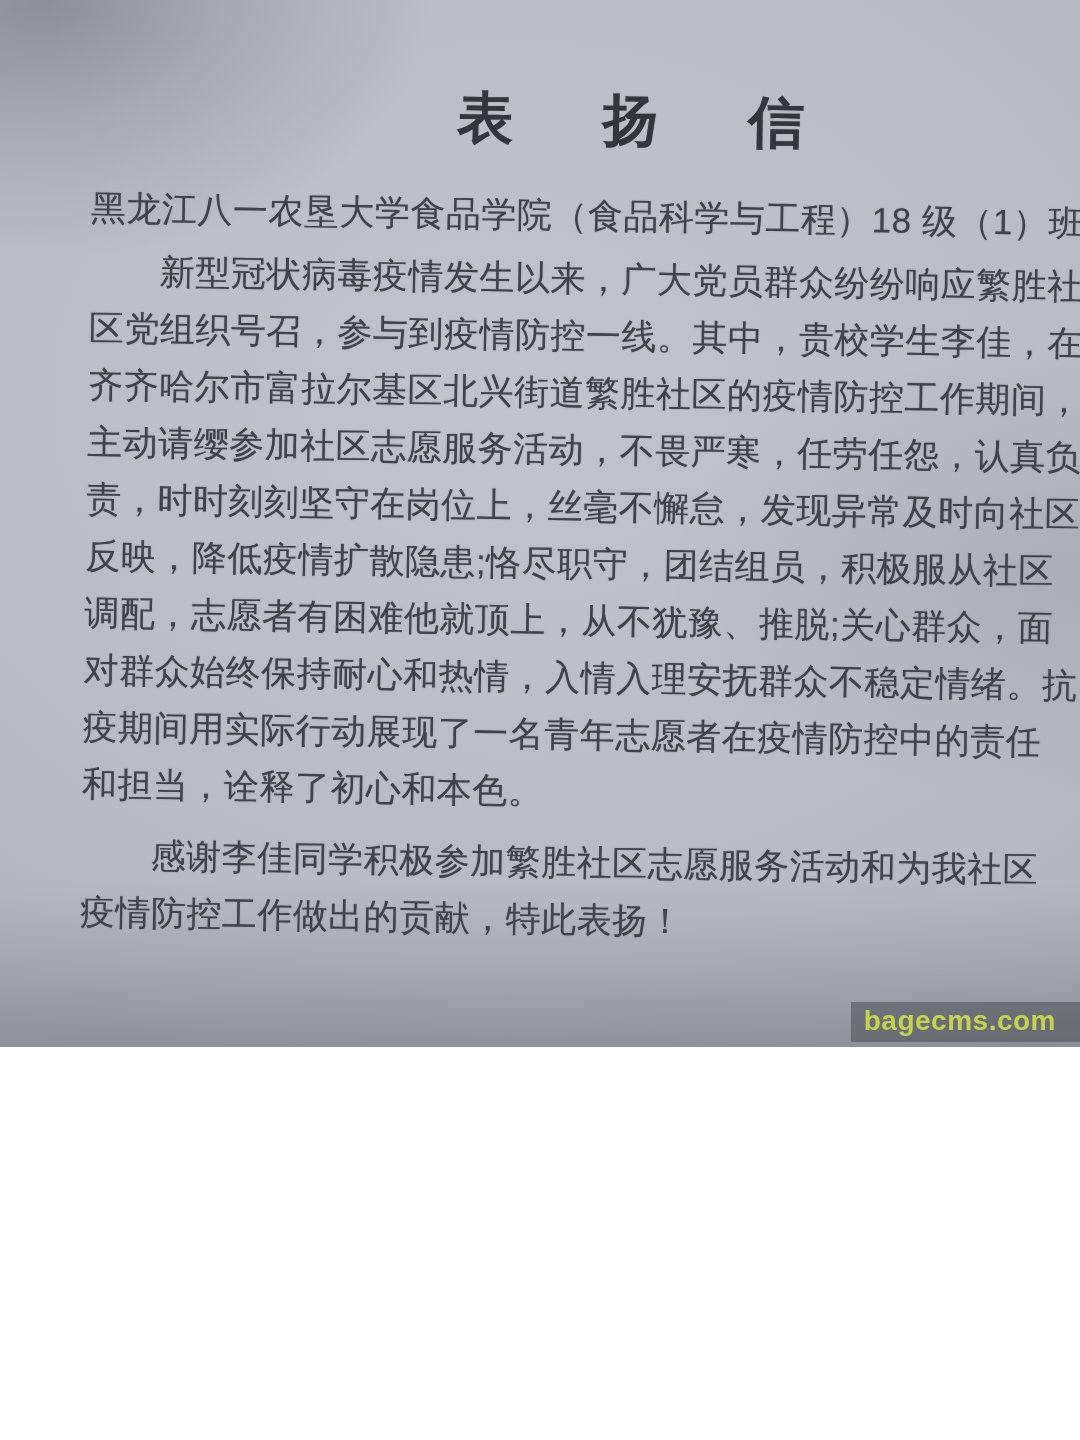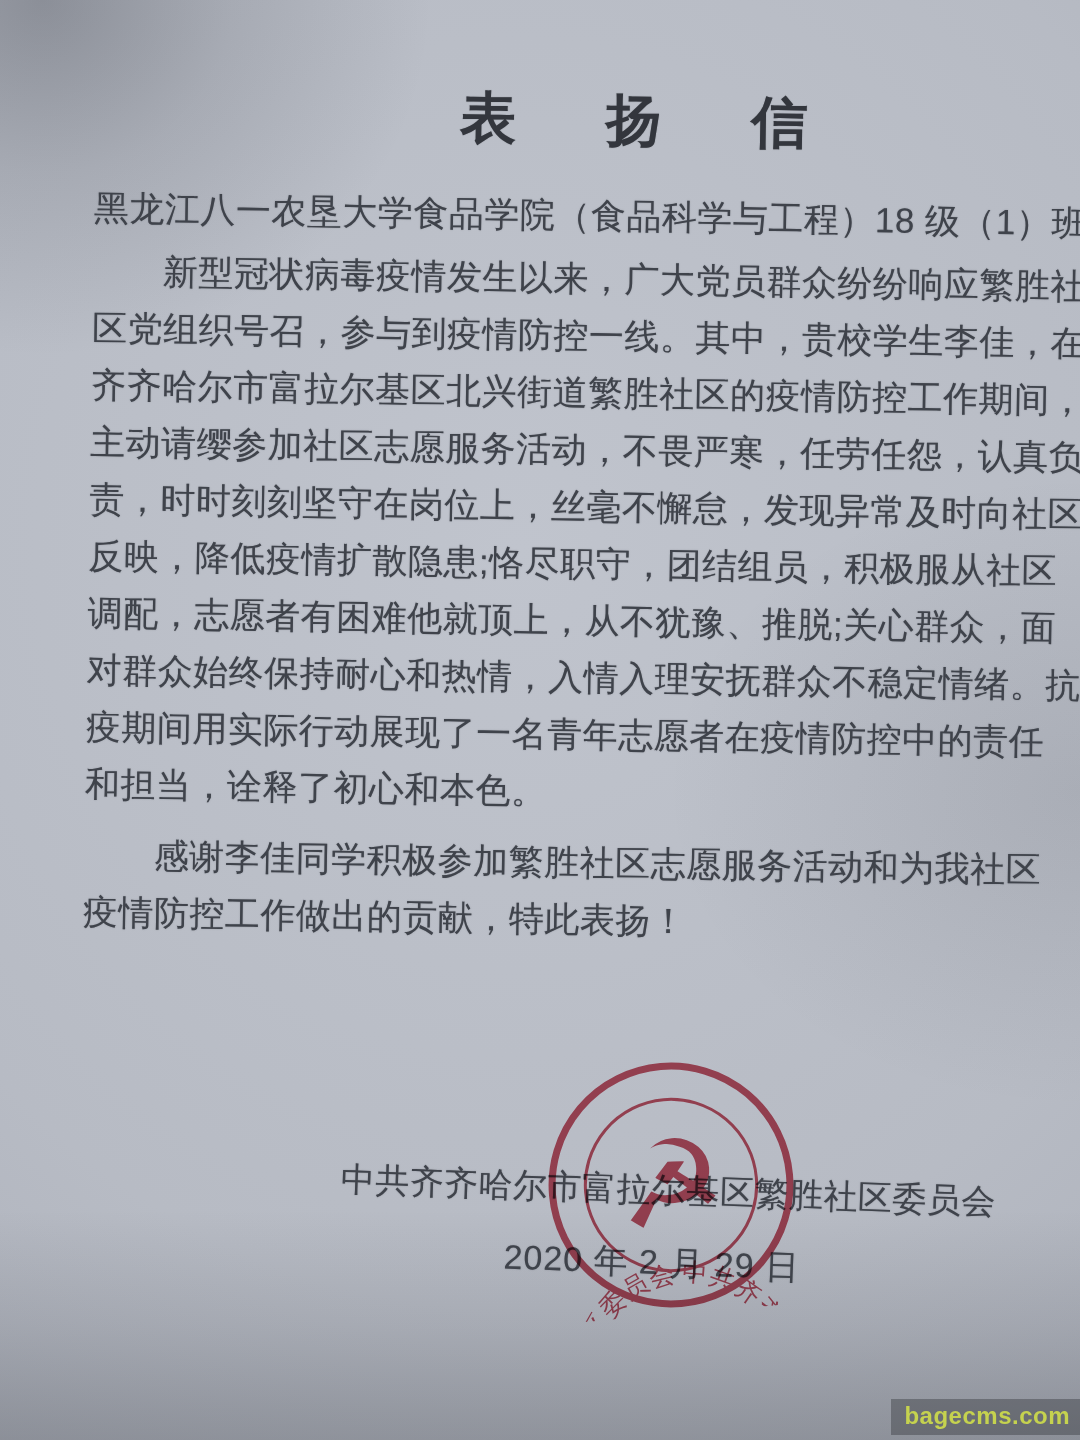--- a/index.html
+++ b/index.html
@@ -1,21 +1,21 @@
 <!DOCTYPE html>
 <html><head>
 <meta charset="utf-8">
 <style>
   * { margin:0; padding:0; box-sizing:border-box; }
   html,body { width:1080px; height:1440px; overflow:hidden; }
   body { font-family:"Liberation Sans","DejaVu Sans",sans-serif; }
 
   
   .photo {
-    position:relative; width:1080px; height:1440px; overflow:hidden;
+    position:relative; width:1080px; height:1047px; overflow:hidden;
     background:
       linear-gradient(to bottom, rgba(28,31,38,0) 84%, rgba(28,31,38,0.10) 92%, rgba(28,31,38,0.24) 100%),
       radial-gradient(80% 55% at 4% 0%, rgba(38,41,50,0.30) 0%, rgba(38,41,50,0.12) 22%, rgba(38,41,50,0) 45%),
       radial-gradient(70% 40% at 100% 55%, rgba(38,41,50,0.10) 0%, rgba(38,41,50,0) 55%),
       radial-gradient(145% 115% at 48% 38%, #c0c4cd 0%, #b7bbc4 46%, #a8acb6 78%, #989ca6 100%);
   }
 
   
   .letter {
     position:absolute; inset:0;
@@ -57,22 +57,22 @@
   
   .seal {
     position:absolute; left:542px; top:1056px; width:258px; height:258px;
     mix-blend-mode:multiply; opacity:0.88;
     transform:rotate(-5deg);
   }
 
   .watermark {
     position:absolute; right:0; bottom:5px;
     background:rgba(47,51,56,0.40);
-    color:#c5d24f; font-size:24px; font-weight:700;
-    letter-spacing:0.5px; padding:3px 10px 5px 13px;margin-left:24px;
+    color:#c5d24f; font-size:28px; font-weight:700;
+    letter-spacing:0.5px; padding:3px 24px 5px 13px;margin-left:24px;
   }
 </style>
 </head>
 <body>
 
 <div class="photo">
 
   <div class="letter">
 
     <div class="title">表 扬 信</div>

